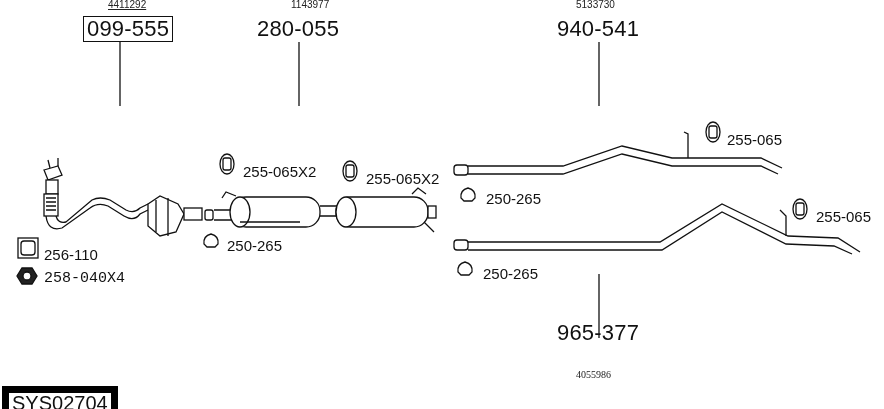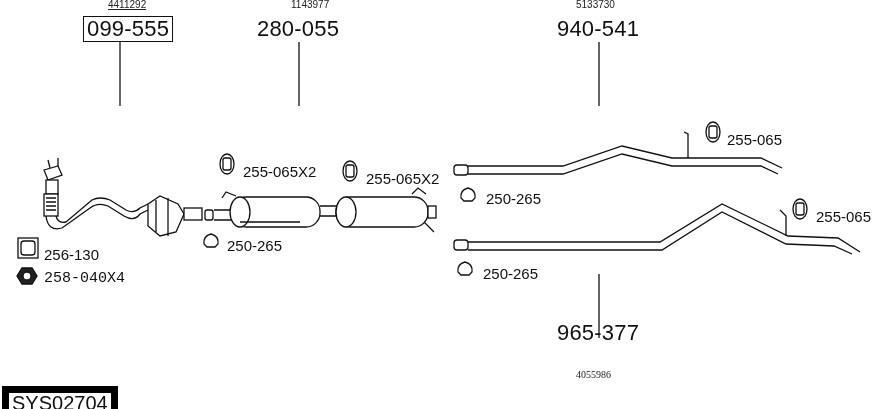--- a/index.html
+++ b/index.html
@@ -98,21 +98,21 @@
 
 <div class="abs oe" style="left:291px;top:-1px;text-align:right;">1143977</div>
 <div class="abs pn" style="left:257px;top:16px;text-align:right;">280-055</div>
 
 <div class="abs oe" style="left:576px;top:-1px;">5133730</div>
 <div class="abs pn" style="left:557px;top:16px;">940-541</div>
 
 <div class="abs pn" style="left:557px;top:320px;">965-377</div>
 <div class="abs oe" style="left:576px;top:369px;font-family:Liberation Serif, serif;">4055986</div>
 
-<div class="abs lbl" style="left:44px;top:246px;">256-130</div>
+<div class="abs lbl" style="left:44px;top:246px;">256-110</div>
 <div class="abs lbl" style="left:44px;top:270px;font-family:Liberation Mono, monospace;">258-040X4</div>
 <div class="abs lbl" style="left:227px;top:237px;">250-265</div>
 <div class="abs lbl" style="left:243px;top:163px;">255-065X2</div>
 <div class="abs lbl" style="left:366px;top:170px;">255-065X2</div>
 <div class="abs lbl" style="left:486px;top:190px;">250-265</div>
 <div class="abs lbl" style="left:727px;top:131px;">255-065</div>
 <div class="abs lbl" style="left:483px;top:265px;">250-265</div>
 <div class="abs lbl" style="left:816px;top:208px;">255-065</div>
 
 <div class="abs sys" style="left:2px;top:386px;">SYS02704</div>

